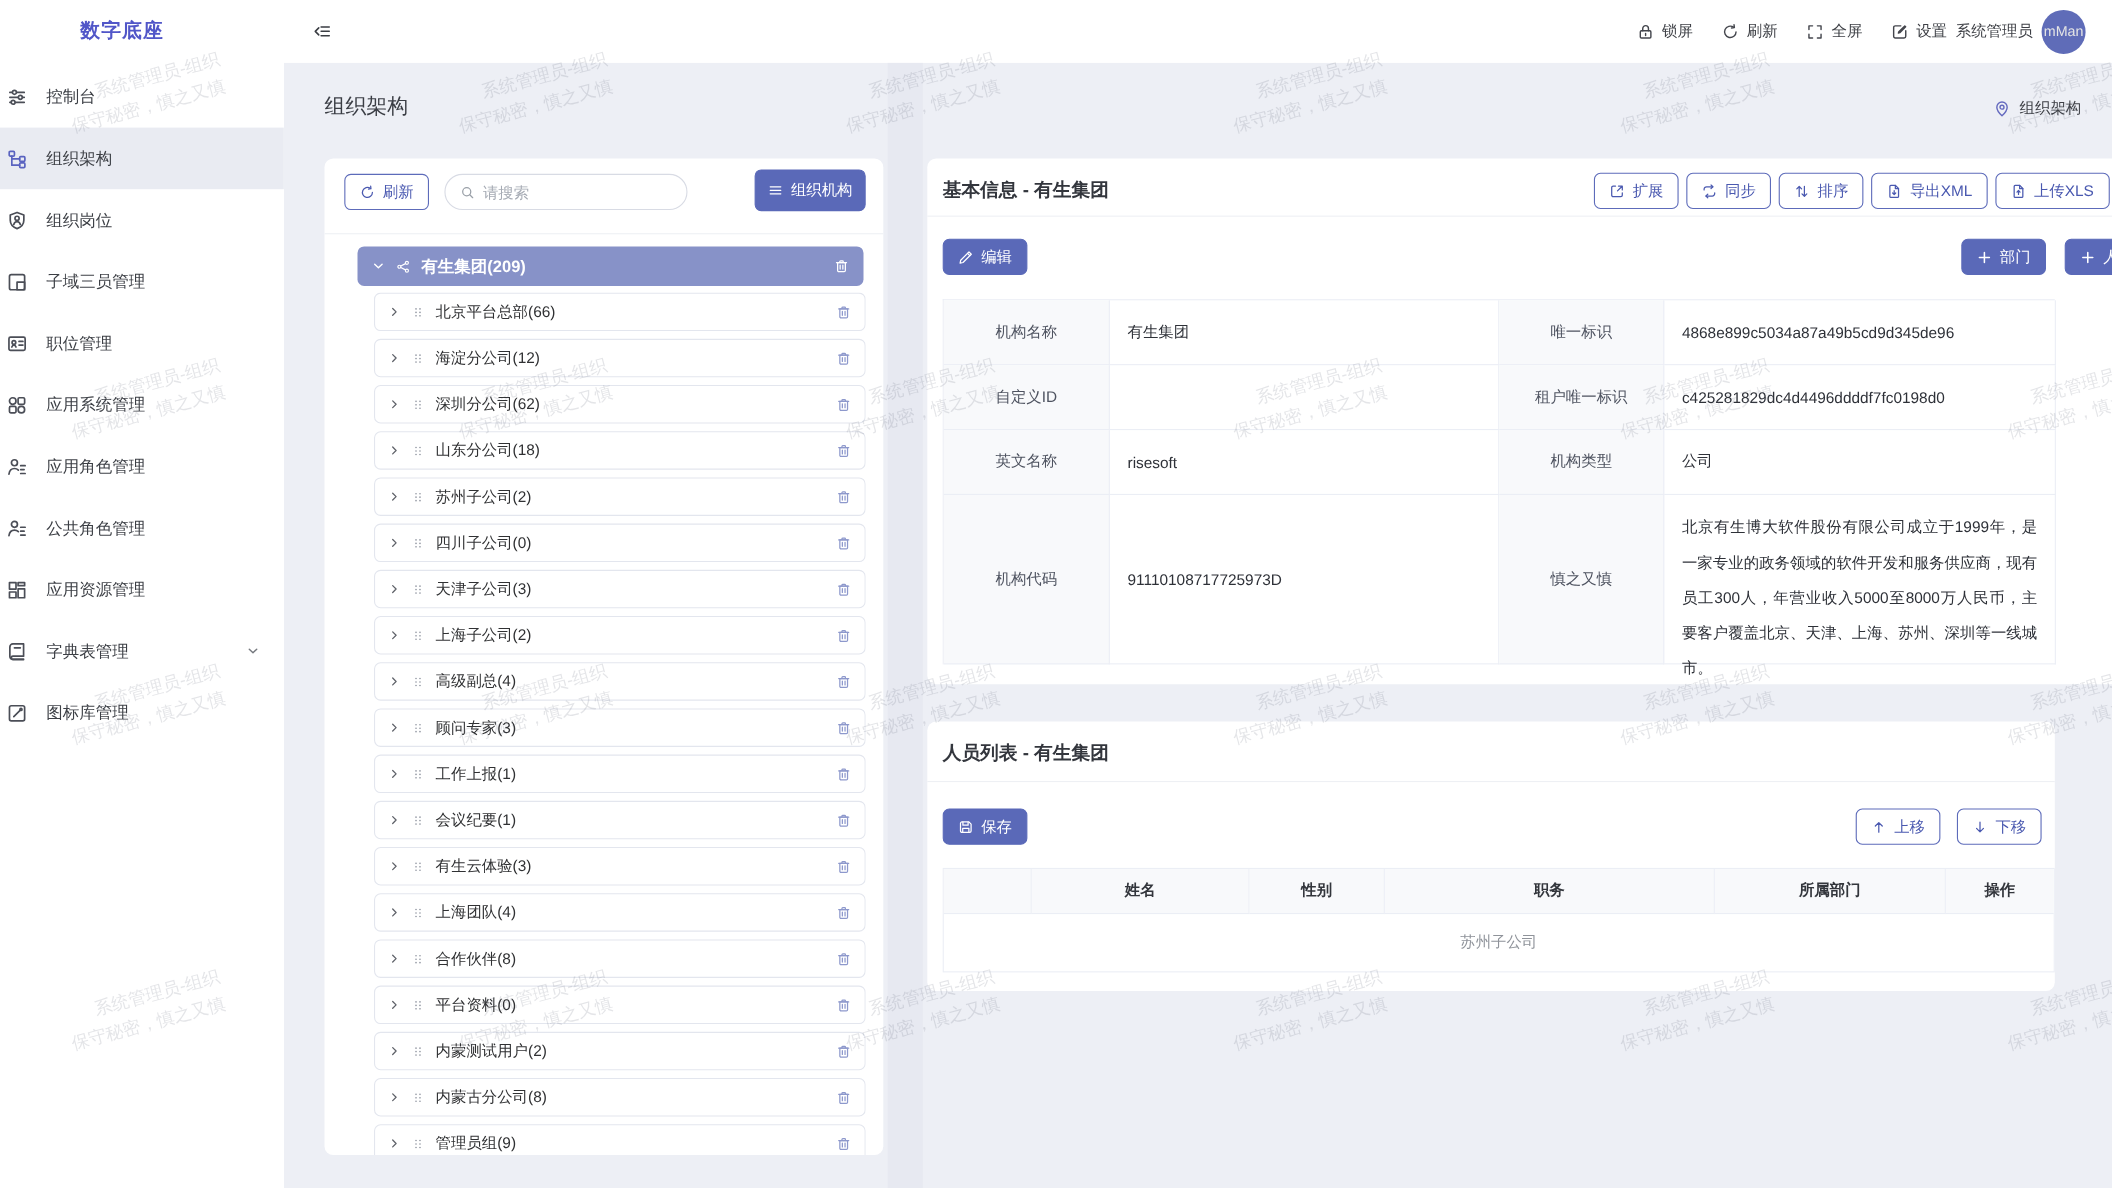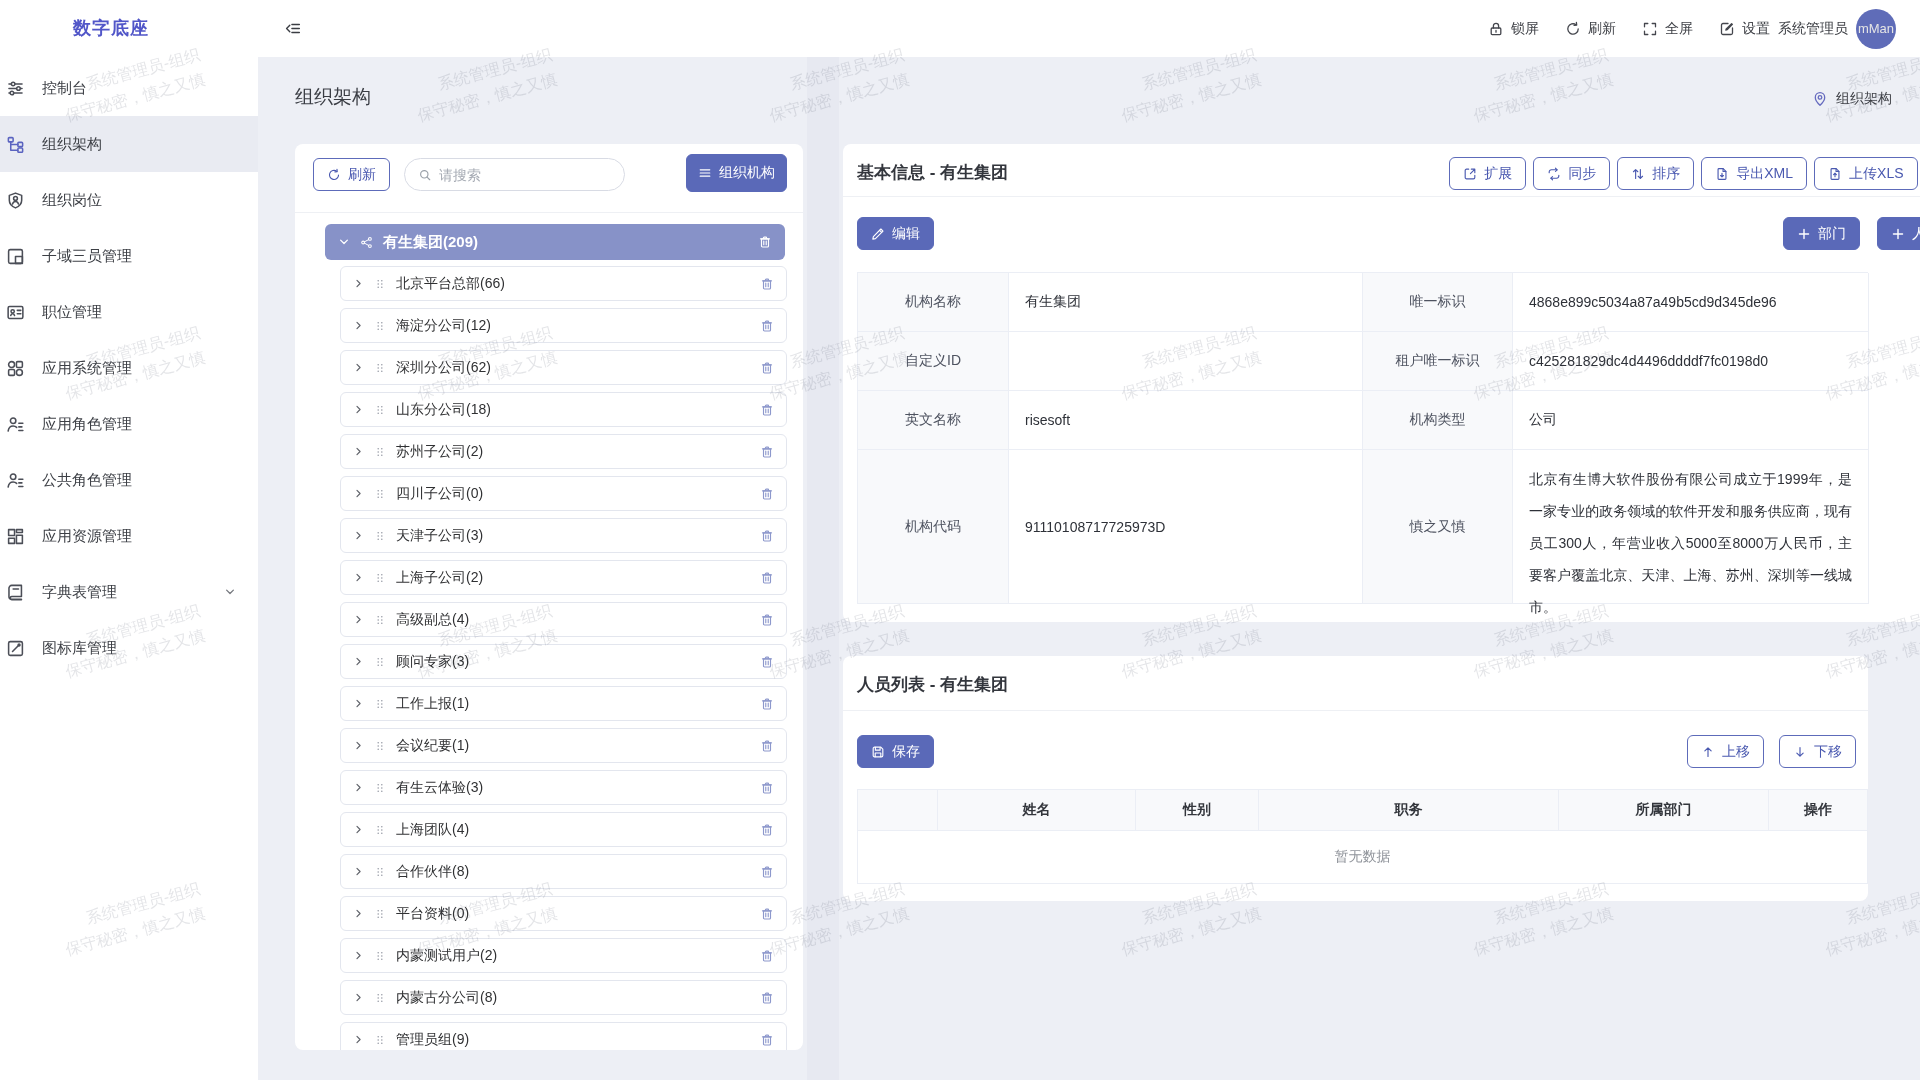--- a/index.html
+++ b/index.html
@@ -1026,21 +1026,21 @@
 
   <div id="people-table">
     <div id="pt-head">
         <div class="pt-cell" style="width:80px"></div>
         <div class="pt-cell" style="width:198px">姓名</div>
         <div class="pt-cell" style="width:123px">性别</div>
         <div class="pt-cell" style="width:300px">职务</div>
         <div class="pt-cell" style="width:210px">所属部门</div>
         <div class="pt-cell" style="width:100px">操作</div>
       </div>
-    <div id="pt-empty">暂无数据</div>
+    <div id="pt-empty">苏州子公司</div>
   </div>
 </div>
 
 <div id="wm-layer">
     <div class="wm" style="left:60px;top:60px">
       <div class="wm1">系统管理员-组织</div>
       <div>保守秘密，慎之又慎</div>
     </div>
     <div class="wm" style="left:412px;top:60px">
       <div class="wm1">系统管理员-组织</div>

